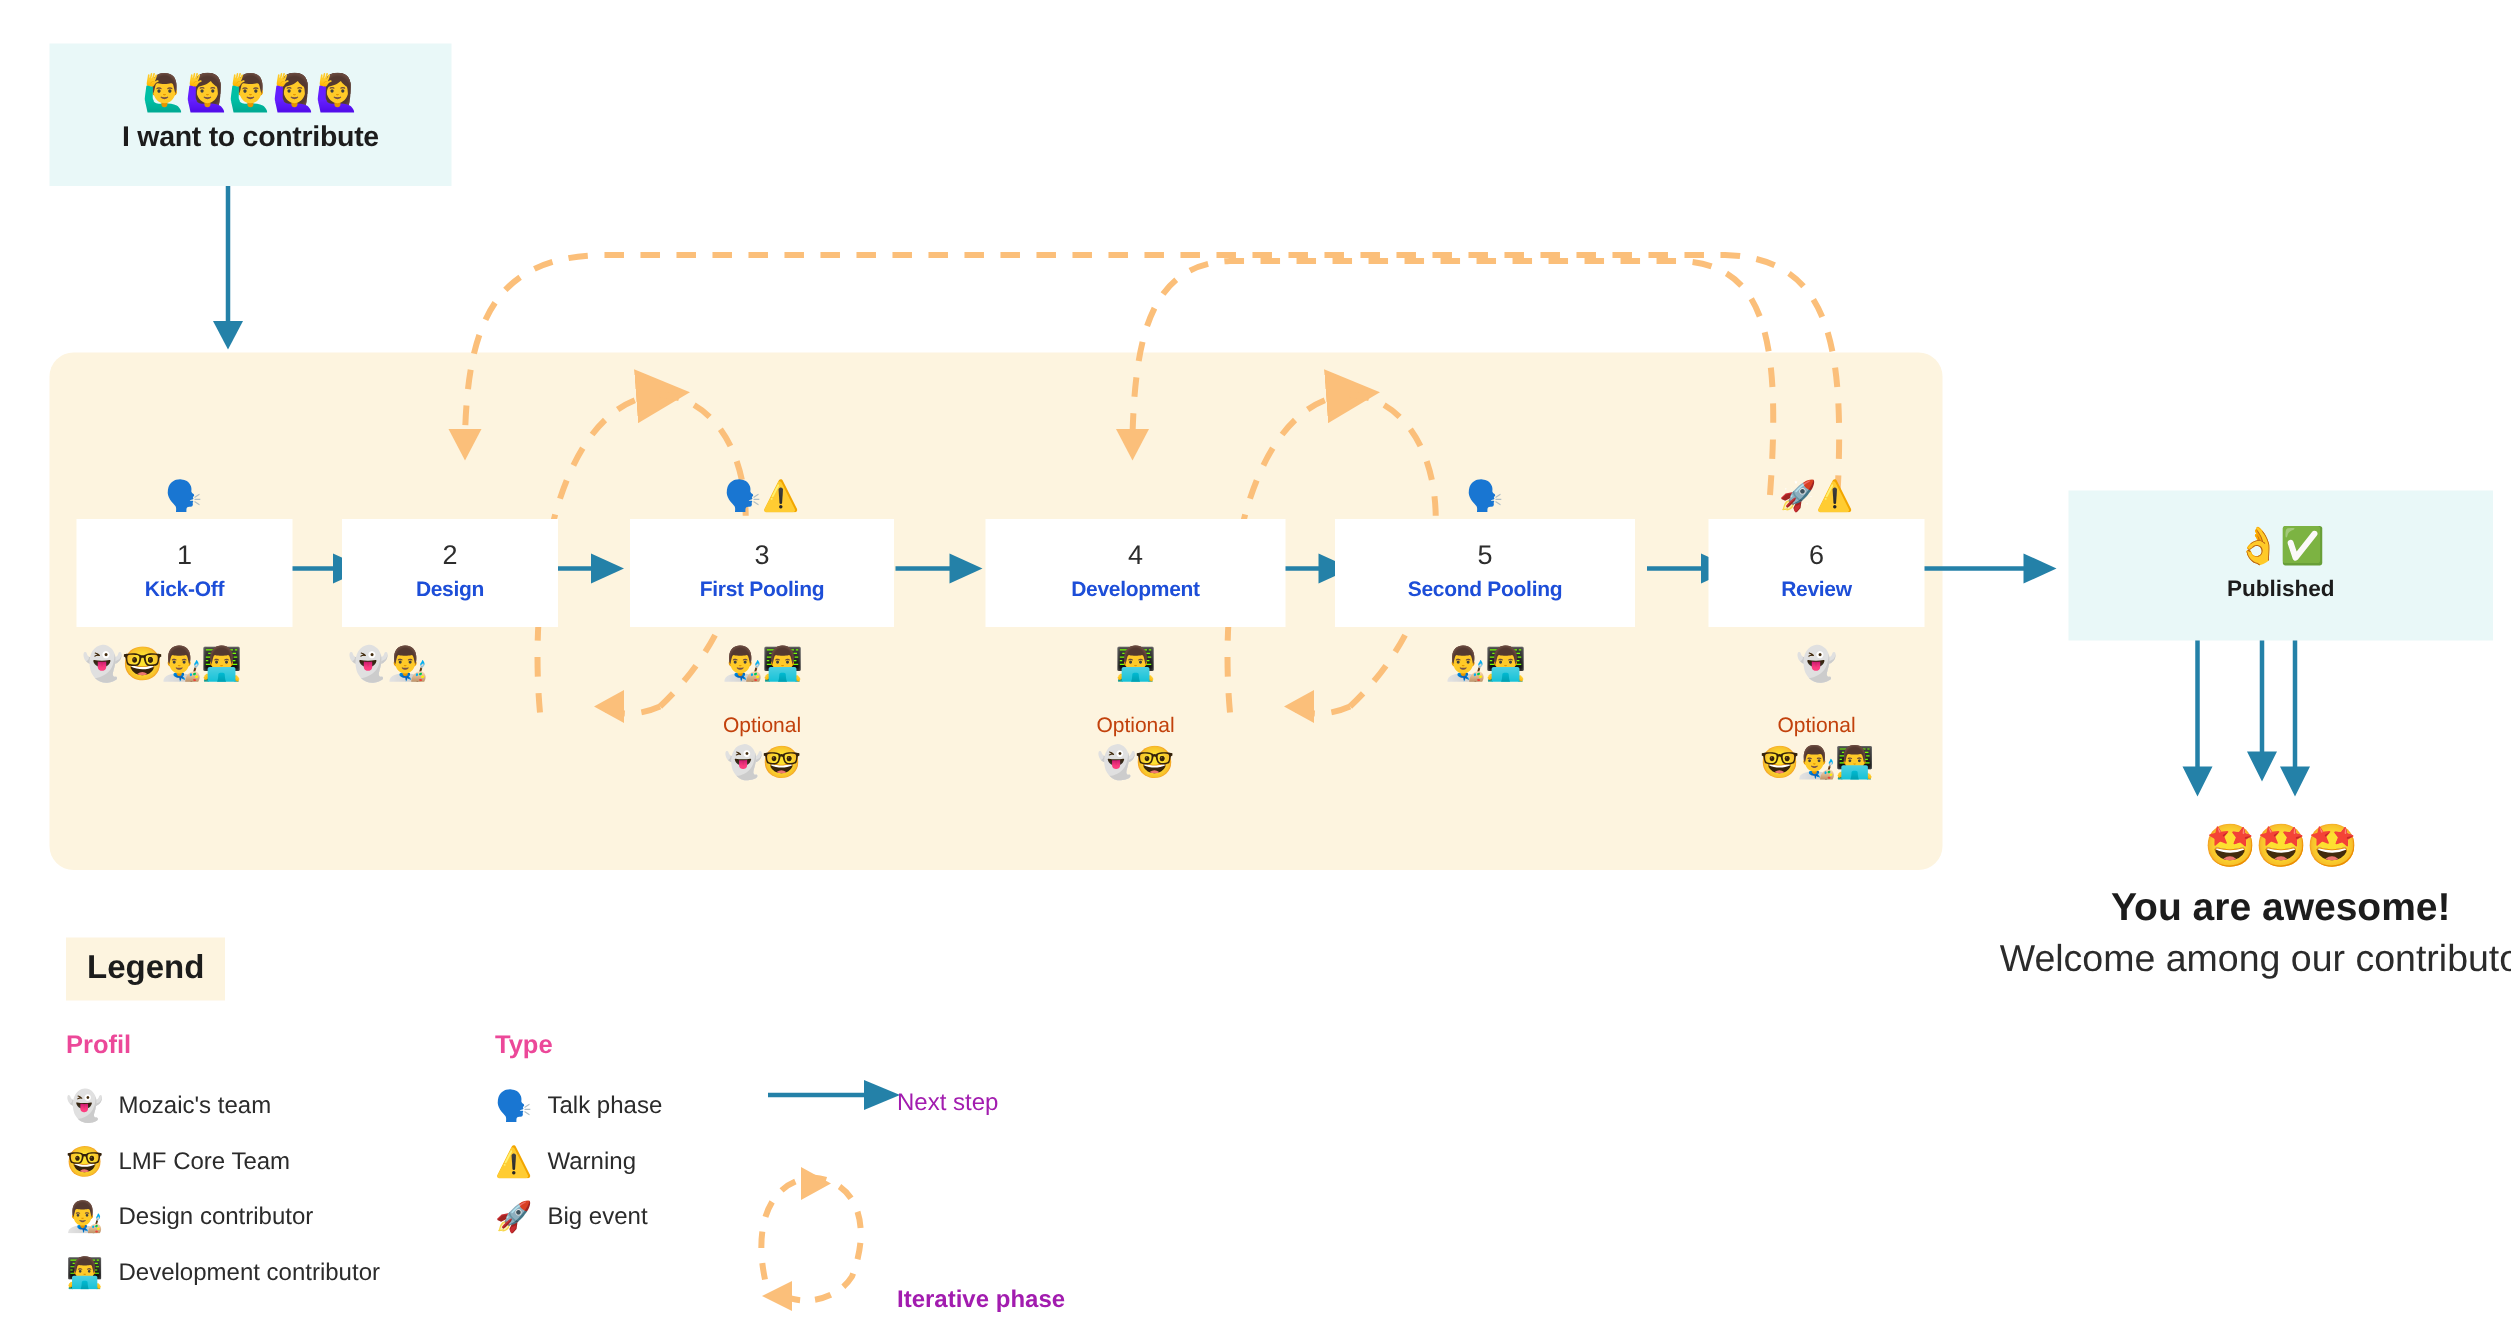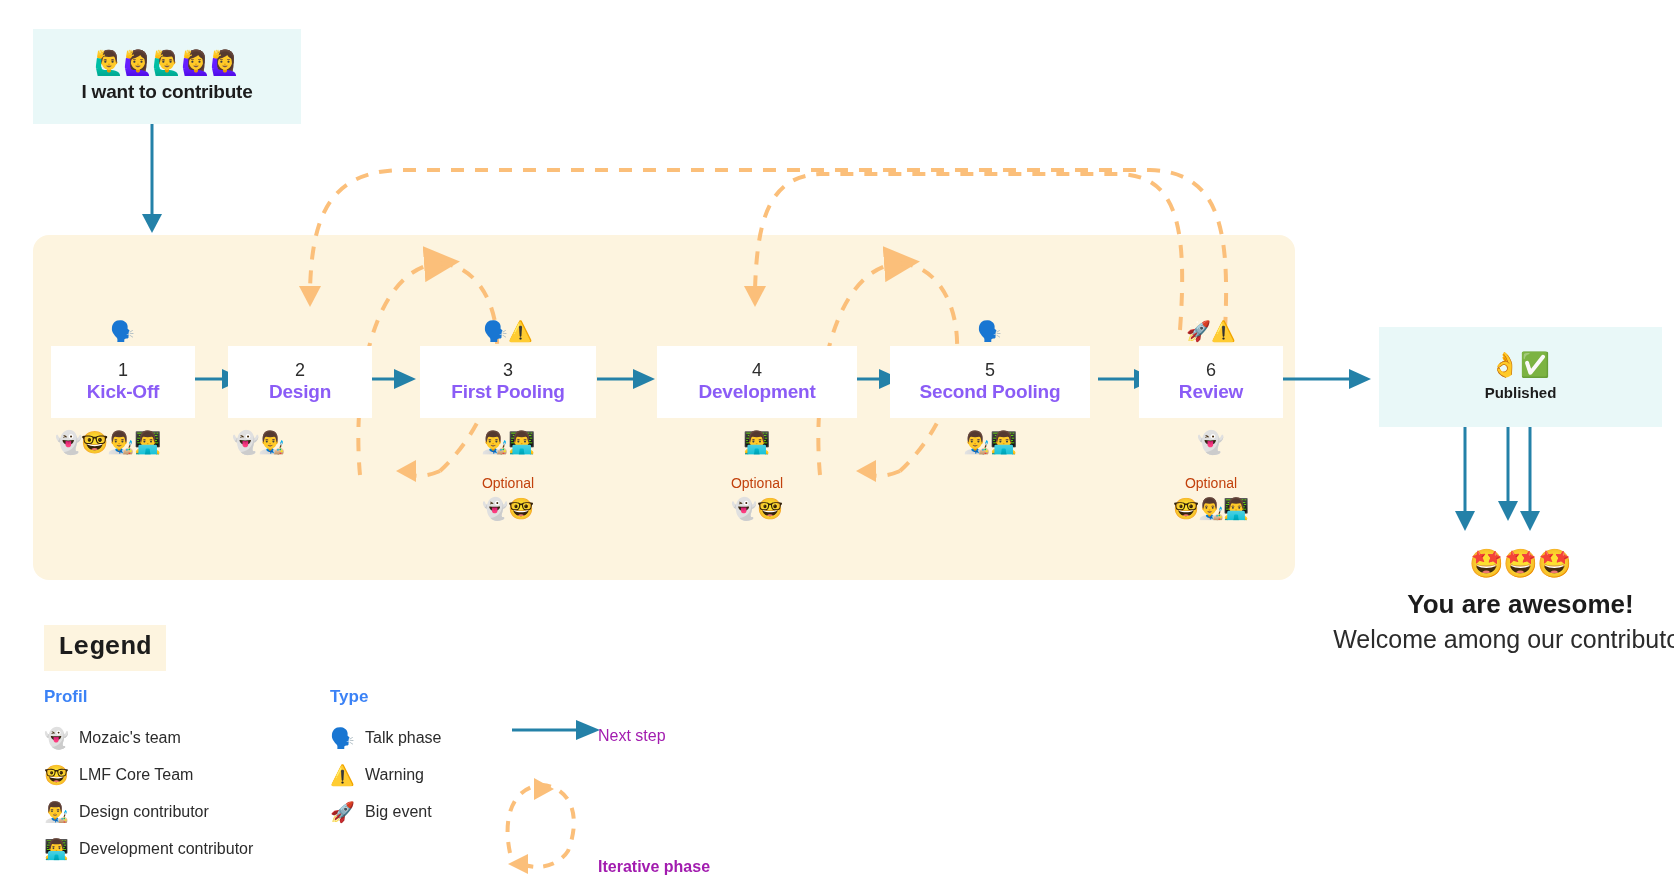--- a/index.html
+++ b/index.html
@@ -71,23 +71,23 @@
     justify-content: center;
     padding: 0 4px;
   }
   .step-num {
     font-size: 18px;
     color: #2d2d2d;
     line-height: 20px;
     font-weight: normal;
   }
   .step-title {
-    font-size: 19px;
+    font-size: 14px;
     font-weight: bold;
-    color: #8b5cf6;
+    color: #1d4ed8;
     line-height: 24px;
     white-space: nowrap;
     letter-spacing: -0.2px;
   }
   .step-people {
     margin-top: 12px;
     font-size: 22px;
     line-height: 26px;
     height: 28px;
     letter-spacing: -1px;
@@ -140,30 +140,29 @@
     font-size: 25px; color: #2b2b2b; line-height: 36px;
     font-weight: normal;
   }
 
   
   .legend-header {
     position: absolute;
     left: 44px; top: 625px;
     background: #fdf4df;
     padding: 7px 14px 9px 14px;
-    font-size: 26px;
+    font-size: 22px;
     font-weight: bold;
     color: #1c1c1c;
-    font-family: Liberation Mono, monospace;
   }
   .legend-col-title {
     position: absolute;
     font-size: 17px;
     font-weight: bold;
-    color: #3b82f6;
+    color: #ec4899;
   }
   .legend-item {
     position: absolute;
     display: flex;
     align-items: center;
     gap: 11px;
     font-size: 16px;
     color: #2b2b2b;
     white-space: nowrap;
   }

